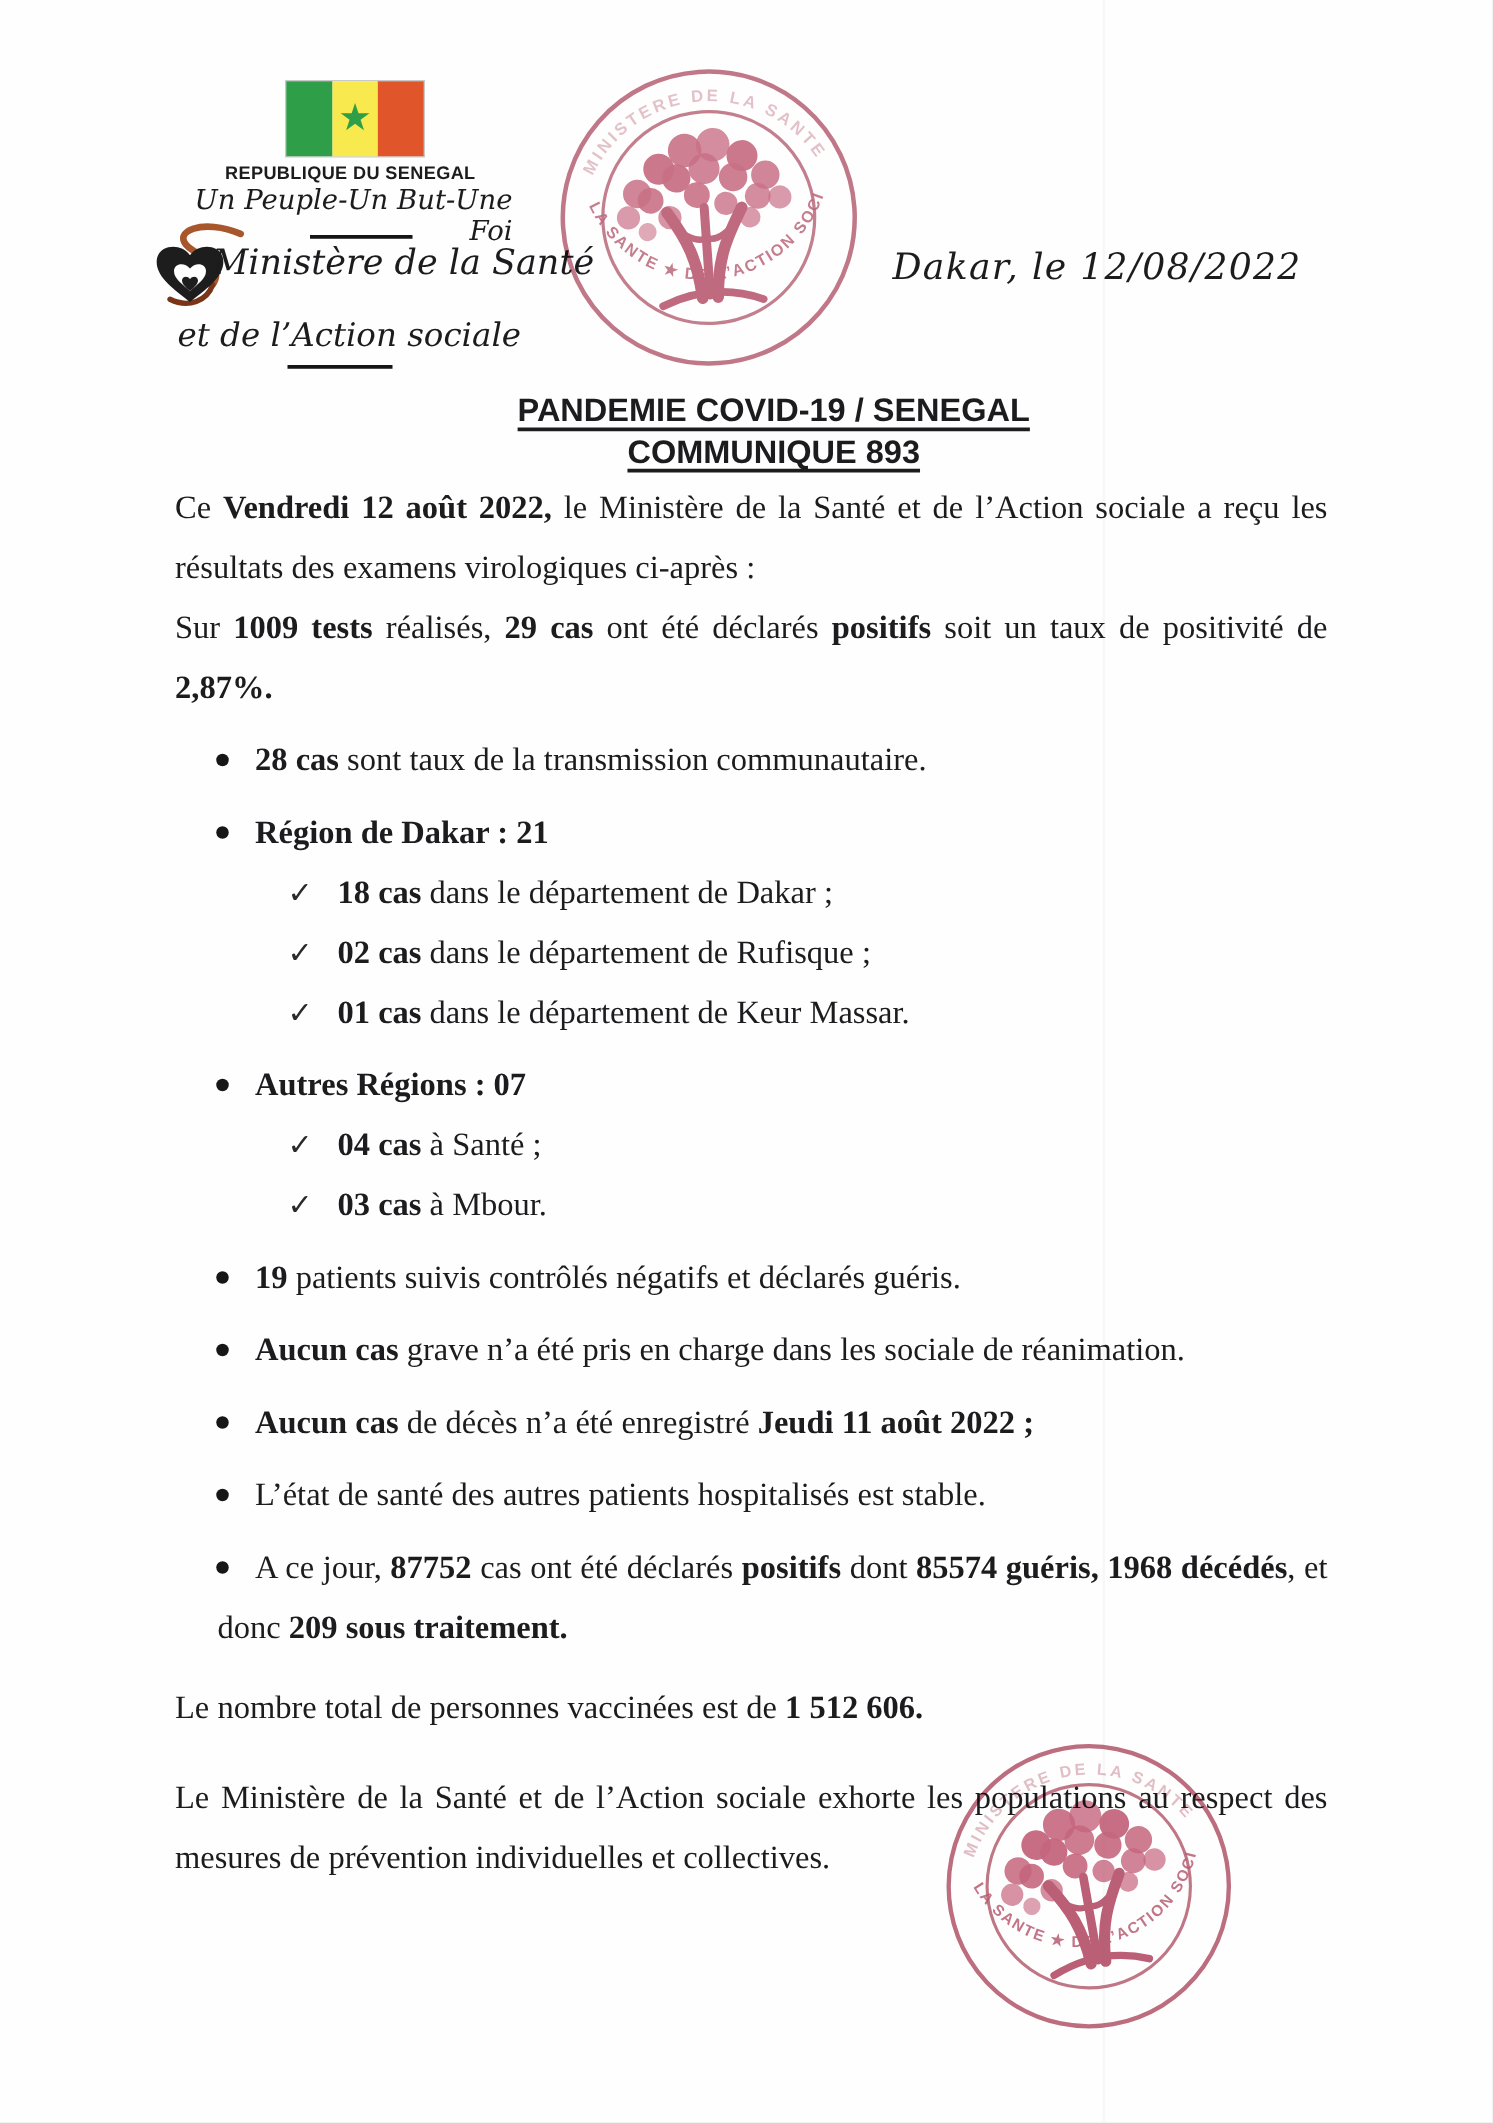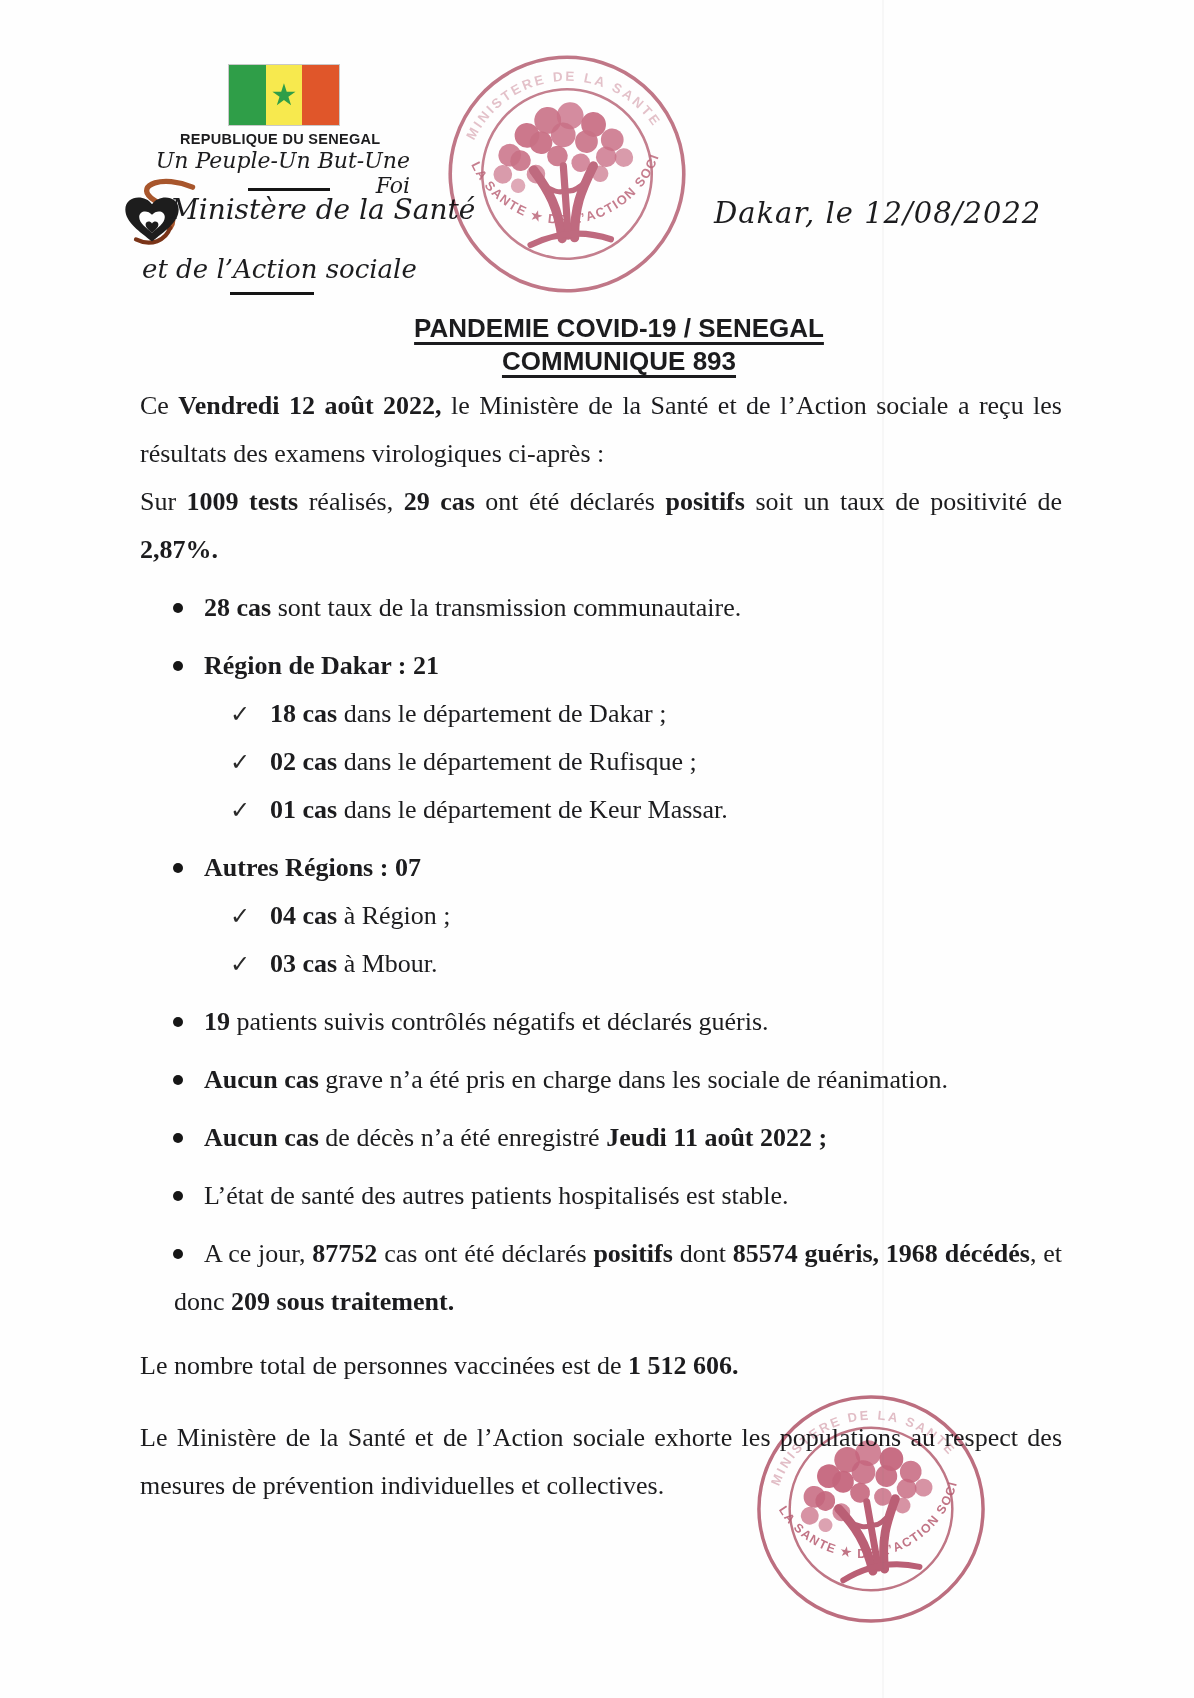--- a/index.html
+++ b/index.html
@@ -108,21 +108,21 @@
             <span class="txt"><b>01 cas</b><span> dans le département de Keur Massar.</span></span>
           </li>
         </ul>
       </li>
       <li>
         <span class="dot"></span>
         <span class="txt"><b>Autres Régions : 07</b></span>
         <ul class="clist">
           <li>
             <span class="check">✓</span>
-            <span class="txt"><b>04 cas</b><span> à Région ;</span></span>
+            <span class="txt"><b>04 cas</b><span> à Santé ;</span></span>
           </li>
           <li>
             <span class="check">✓</span>
             <span class="txt"><b>03 cas</b><span> à Mbour.</span></span>
           </li>
         </ul>
       </li>
       <li>
         <span class="dot"></span>
         <span class="txt"><b>19</b><span> patients suivis contrôlés négatifs et déclarés guéris.</span></span>

